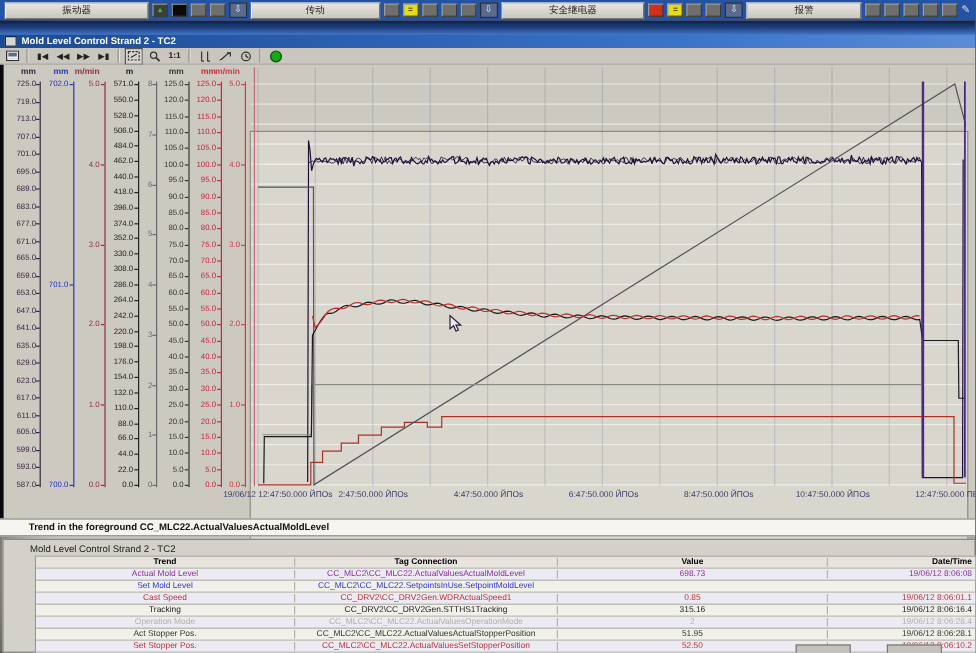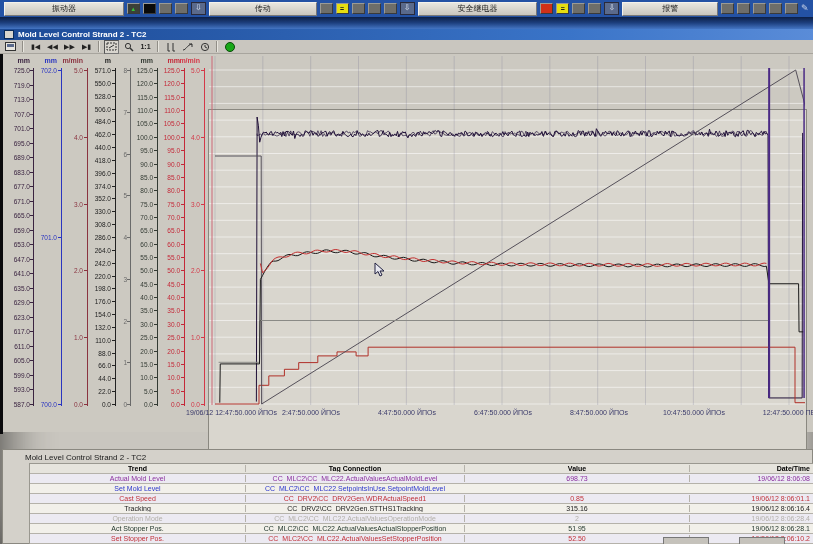--- a/index.html
+++ b/index.html
@@ -472,20 +472,23 @@
         <path d="M215.0,404.0 L259.0,404.0 L259.0,385.3 L268.8,385.3 L268.8,375.9 L284.4,375.9 L284.4,369.3 L298.7,369.3 L298.7,362.6 L317.8,362.6 L317.8,355.9 L337.0,355.9 L337.0,351.9 L356.1,351.9 L356.1,355.9 L368.1,355.9 L368.1,347.2 L795.0,347.2 L795.0,402.7 L810.5,402.7" fill="none" stroke="#b03028" stroke-width="1"></path>
         <path d="M215.0,156.0 L261.2,156.0 L261.6,404.0 L795.7,70.0 L809.3,121.5" fill="none" stroke="#55505a" stroke-width="1"></path>
         <path d="M218.6,362.3 L259.5,362.3 L260.0,320.5 L768.4,320.5" fill="none" stroke="#8a8a86" stroke-width="1"></path>
         <path d="M219.78333333333333,402.664 L220.26166666666666,363.92 L259.485,363.92 L260.4,279.4 L262.6,275.4 L264.8,271.2 L267.0,267.5 L269.2,264.4 L271.4,261.9 L273.6,261.1 L275.8,261.1 L278.0,260.6 L280.2,259.4 L282.4,257.8 L284.6,256.2 L286.8,255.0 L289.0,254.5 L291.2,254.6 L293.4,255.2 L295.6,255.7 L297.8,255.6 L300.0,254.7 L302.2,253.6 L304.4,252.4 L306.6,251.8 L308.8,251.9 L311.0,252.5 L313.2,253.2 L315.4,253.5 L317.6,253.3 L319.8,252.4 L322.0,251.2 L324.2,250.1 L326.4,249.8 L328.6,250.2 L330.8,251.2 L333.0,252.2 L335.2,252.7 L337.4,252.7 L339.6,252.0 L341.8,251.1 L344.0,250.4 L346.2,250.3 L348.4,250.8 L350.6,252.0 L352.8,253.2 L355.0,254.0 L357.2,254.1 L359.4,253.6 L361.6,253.0 L363.8,252.6 L366.0,252.8 L368.2,253.7 L370.4,254.9 L372.6,256.1 L374.8,256.8 L377.0,256.8 L379.2,256.3 L381.4,255.7 L383.6,255.3 L385.8,255.6 L388.0,256.4 L390.2,257.6 L392.4,258.7 L394.6,259.2 L396.8,259.0 L399.0,258.4 L401.2,257.6 L403.4,257.3 L405.6,257.7 L407.8,258.6 L410.0,259.8 L412.2,260.8 L414.4,261.2 L416.6,261.0 L418.8,260.3 L421.0,259.5 L423.2,259.2 L425.4,259.6 L427.6,260.6 L429.8,261.7 L432.0,262.5 L434.2,262.8 L436.4,262.4 L438.6,261.6 L440.8,260.9 L443.0,260.7 L445.2,261.2 L447.4,262.2 L449.6,263.3 L451.8,264.1 L454.0,264.2 L456.2,263.6 L458.4,262.7 L460.6,262.0 L462.8,261.8 L465.0,262.3 L467.2,263.3 L469.4,264.3 L471.6,264.9 L473.8,264.8 L476.0,264.2 L478.2,263.3 L480.4,262.6 L482.6,262.5 L484.8,263.1 L487.0,264.1 L489.2,265.0 L491.4,265.6 L493.6,265.4 L495.8,264.7 L498.0,263.8 L500.2,263.2 L502.4,263.2 L504.6,263.8 L506.8,264.7 L509.0,265.6 L511.2,266.0 L513.4,265.7 L515.6,264.9 L517.8,263.9 L520.0,263.3 L522.2,263.4 L524.4,264.1 L526.6,265.0 L528.8,265.9 L531.0,266.1 L533.2,265.7 L535.4,264.9 L537.6,263.9 L539.8,263.4 L542.0,263.6 L544.2,264.3 L546.4,265.3 L548.6,266.1 L550.8,266.3 L553.0,265.8 L555.2,264.9 L557.4,264.0 L559.6,263.6 L561.8,263.8 L564.0,264.6 L566.2,265.6 L568.4,266.3 L570.6,266.4 L572.8,265.8 L575.0,264.9 L577.2,264.0 L579.4,263.7 L581.6,264.0 L583.8,264.9 L586.0,265.9 L588.2,266.5 L590.4,266.5 L592.6,265.8 L594.8,264.9 L597.0,264.1 L599.2,263.9 L601.4,264.3 L603.6,265.2 L605.8,266.1 L608.0,266.7 L610.2,266.6 L612.4,265.8 L614.6,264.9 L616.8,264.2 L619.0,264.0 L621.2,264.5 L623.4,265.5 L625.6,266.4 L627.8,266.9 L630.0,266.6 L632.2,265.8 L634.4,264.9 L636.6,264.2 L638.8,264.2 L641.0,264.8 L643.2,265.8 L645.4,266.7 L647.6,267.0 L649.8,266.6 L652.0,265.8 L654.2,264.8 L656.4,264.2 L658.6,264.2 L660.8,264.9 L663.0,265.8 L665.2,266.6 L667.4,266.8 L669.6,266.4 L671.8,265.5 L674.0,264.5 L676.2,264.0 L678.4,264.1 L680.6,264.8 L682.8,265.8 L685.0,266.5 L687.2,266.6 L689.4,266.1 L691.6,265.2 L693.8,264.3 L696.0,263.8 L698.2,264.1 L700.4,264.8 L702.6,265.8 L704.8,266.4 L707.0,266.5 L709.2,265.8 L711.4,264.9 L713.6,264.0 L715.8,263.7 L718.0,264.0 L720.2,264.9 L722.4,265.8 L724.6,266.4 L726.8,266.3 L729.0,265.7 L731.2,264.7 L733.4,263.9 L735.6,263.7 L737.8,264.1 L740.0,265.0 L742.2,265.9 L744.4,266.4 L746.6,266.3 L748.8,265.5 L751.0,264.6 L753.2,263.8 L755.4,263.7 L757.6,264.2 L759.8,265.1 L762.0,266.0 L764.2,266.5 L766.4,266.2 L768.9100000000001,283.76 L798.5666666666666,283.76 L799.0450000000001,331.856 L803.35,331.856" fill="none" stroke="#1a1a1a" stroke-width="1"></path>
         <path d="M260.4,263.5 L262.6,272.8 L264.8,270.8 L267.0,268.5 L269.2,265.6 L271.4,262.0 L273.6,259.4 L275.8,258.0 L278.0,257.1 L280.2,256.8 L282.4,257.0 L284.6,257.2 L286.8,257.0 L289.0,256.1 L291.2,254.6 L293.4,253.3 L295.6,252.4 L297.8,252.1 L300.0,252.4 L302.2,253.1 L304.4,253.8 L306.6,253.9 L308.8,253.4 L311.0,252.3 L313.2,251.2 L315.4,250.3 L317.6,250.1 L319.8,250.5 L322.0,251.2 L324.2,251.8 L326.4,252.1 L328.6,251.7 L330.8,250.9 L333.0,250.0 L335.2,249.5 L337.4,249.7 L339.6,250.4 L341.8,251.4 L344.0,252.2 L346.2,252.5 L348.4,252.0 L350.6,251.4 L352.8,250.8 L355.0,250.7 L357.2,251.2 L359.4,252.3 L361.6,253.6 L363.8,254.6 L366.0,255.0 L368.2,254.7 L370.4,254.1 L372.6,253.5 L374.8,253.5 L377.0,254.1 L379.2,255.3 L381.4,256.5 L383.6,257.4 L385.8,257.6 L388.0,257.2 L390.2,256.5 L392.4,255.9 L394.6,255.8 L396.8,256.5 L399.0,257.6 L401.2,258.8 L403.4,259.5 L405.6,259.6 L407.8,259.1 L410.0,258.4 L412.2,257.9 L414.4,257.9 L416.6,258.7 L418.8,259.8 L421.0,260.9 L423.2,261.5 L425.4,261.4 L427.6,260.8 L429.8,260.0 L432.0,259.5 L434.2,259.6 L436.4,260.3 L438.6,261.4 L440.8,262.4 L443.0,263.0 L445.2,262.8 L447.4,262.1 L449.6,261.3 L451.8,260.9 L454.0,261.1 L456.2,261.8 L458.4,262.8 L460.6,263.7 L462.8,264.1 L465.0,263.7 L467.2,262.9 L469.4,262.1 L471.6,261.6 L473.8,261.8 L476.0,262.6 L478.2,263.6 L480.4,264.5 L482.6,264.7 L484.8,264.3 L487.0,263.4 L489.2,262.6 L491.4,262.2 L493.6,262.5 L495.8,263.4 L498.0,264.4 L500.2,265.2 L502.4,265.3 L504.6,264.8 L506.8,263.8 L509.0,263.0 L511.2,262.7 L513.4,263.0 L515.6,263.9 L517.8,264.8 L520.0,265.5 L522.2,265.4 L524.4,264.8 L526.6,263.8 L528.8,263.0 L531.0,262.8 L533.2,263.2 L535.4,264.1 L537.6,265.1 L539.8,265.6 L542.0,265.5 L544.2,264.8 L546.4,263.8 L548.6,263.1 L550.8,263.0 L553.0,263.5 L555.2,264.4 L557.4,265.4 L559.6,265.8 L561.8,265.6 L564.0,264.8 L566.2,263.9 L568.4,263.2 L570.6,263.2 L572.8,263.8 L575.0,264.7 L577.2,265.6 L579.4,266.0 L581.6,265.6 L583.8,264.8 L586.0,263.9 L588.2,263.3 L590.4,263.4 L592.6,264.0 L594.8,265.0 L597.0,265.8 L599.2,266.1 L601.4,265.7 L603.6,264.8 L605.8,263.9 L608.0,263.4 L610.2,263.6 L612.4,264.3 L614.6,265.3 L616.8,266.1 L619.0,266.2 L621.2,265.7 L623.4,264.8 L625.6,263.9 L627.8,263.5 L630.0,263.8 L632.2,264.6 L634.4,265.6 L636.6,266.3 L638.8,266.3 L641.0,265.8 L643.2,264.8 L645.4,264.0 L647.6,263.6 L649.8,264.0 L652.0,264.8 L654.2,265.7 L656.4,266.3 L658.6,266.2 L660.8,265.6 L663.0,264.6 L665.2,263.8 L667.4,263.5 L669.6,263.9 L671.8,264.8 L674.0,265.7 L676.2,266.2 L678.4,266.0 L680.6,265.3 L682.8,264.3 L685.0,263.5 L687.2,263.4 L689.4,263.9 L691.6,264.8 L693.8,265.7 L696.0,266.1 L698.2,265.8 L700.4,265.0 L702.6,264.0 L704.8,263.3 L707.0,263.3 L709.2,263.9 L711.4,264.8 L713.6,265.6 L715.8,265.9 L718.0,265.6 L720.2,264.7 L722.4,263.8 L724.6,263.2 L726.8,263.2 L729.0,263.9 L731.2,264.9 L733.4,265.7 L735.6,265.9 L737.8,265.5 L740.0,264.6 L742.2,263.7 L744.4,263.1 L746.6,263.3 L748.8,264.1 L751.0,265.0 L753.2,265.8 L755.4,265.9 L757.6,265.4 L759.8,264.4 L762.0,263.5 L764.2,263.1 L766.4,263.4" fill="none" stroke="#c43030" stroke-width="1"></path>
         <line x1="769.1491666666667" x2="769.1491666666667" y1="68" y2="398" stroke="#4a2a85" stroke-width="2"></line>
         <line x1="804.0675" x2="804.0675" y1="68" y2="398" stroke="#4a2a85" stroke-width="1.5"></line>
       </g>
     </svg>
 
+  <div class="abs" id="statusbar">
+    <span>Trend in the foreground CC_MLC22.ActualValuesActualMoldLevel</span>
+  </div>
 
   <div class="abs" id="panel">
     <div class="abs" id="panel-title">Mold Level Control Strand 2 - TC2</div>
     <div class="abs" id="legend-table">
         <div class="trow head">
           <div class="tc tc1">Trend</div>
           <div class="tc tc2">Tag Connection</div>
           <div class="tc tc3">Value</div>
           <div class="tc tc4">Date/Time</div>
         </div>

